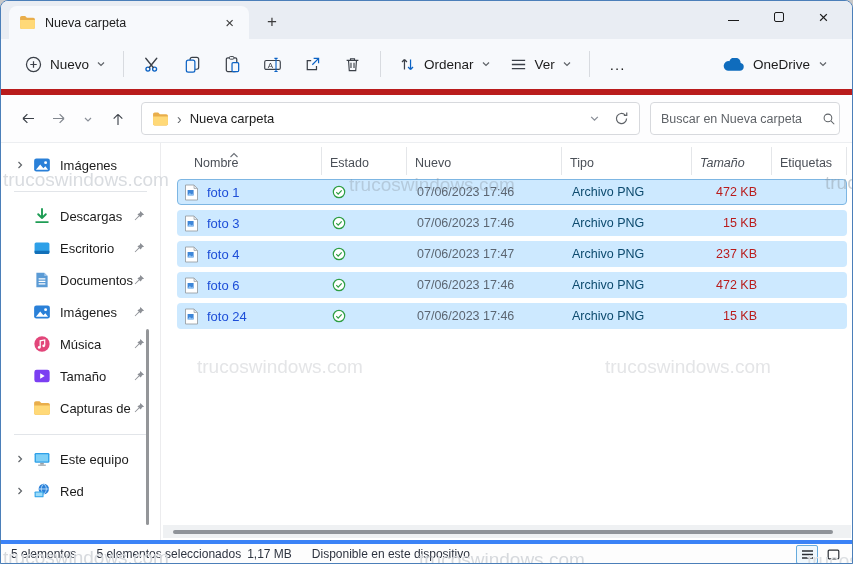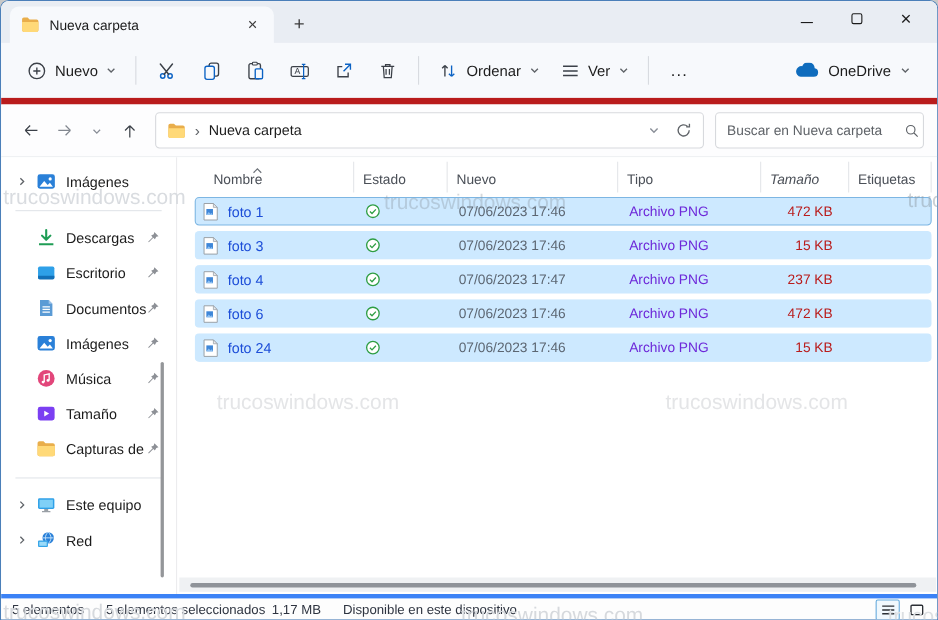--- a/index.html
+++ b/index.html
@@ -81,21 +81,21 @@
          border:1px solid transparent; border-radius:4px; }
   .row.focused { border-color:#7db6e3; }
   .c-name { width:145px; display:flex; align-items:center; padding-left:6px; }
   .file-ic { width:15px; height:17px; margin-right:8px; display:inline-flex; }
   .file-ic svg { width:100%; height:100%; }
   .fname { font-size:13px; color:#1d4ed8; }
   .c-estado { width:85px; padding-left:9px; display:flex; align-items:center; }
   .sync-ic { width:14px; height:14px; display:inline-flex; }
   .sync-ic svg { width:100%; height:100%; }
   .c-fecha { width:155px; font-size:12.5px; color:#5c6672; padding-left:9px; }
-  .c-tipo { width:130px; font-size:12.5px; color:#6d28d9; padding-left:9px; }
+  .c-tipo { width:130px; font-size:12.5px; color:#0c4a6e; padding-left:9px; }
   .c-tam { width:80px; font-size:12.5px; color:#b91c1c; text-align:right; padding-right:16px; }
   .c-etiq { flex:1; font-size:12.5px; color:#5c6672; }
   .hscroll { position:absolute; left:2px; right:2px; bottom:2px; height:13px; background:#eff1f3; display:flex; align-items:center; }
   .hscroll-thumb { height:4px; background:#8f9399; border-radius:2px; margin:0 18px 0 10px; flex:1; }
   
   .statusbar { height:24px; background:#fdfdfd; border-top:4px solid #3b82f6; display:flex;
                align-items:center; padding:0 8px 0 10px; font-size:12px; color:#2e3440; position:relative; }
   .sb-seg { margin-right:20px; white-space:nowrap; }
   .sb-size { margin-left:6px; margin-right:20px; }
   .sb-toggles { margin-left:auto; display:flex; gap:4px; }

